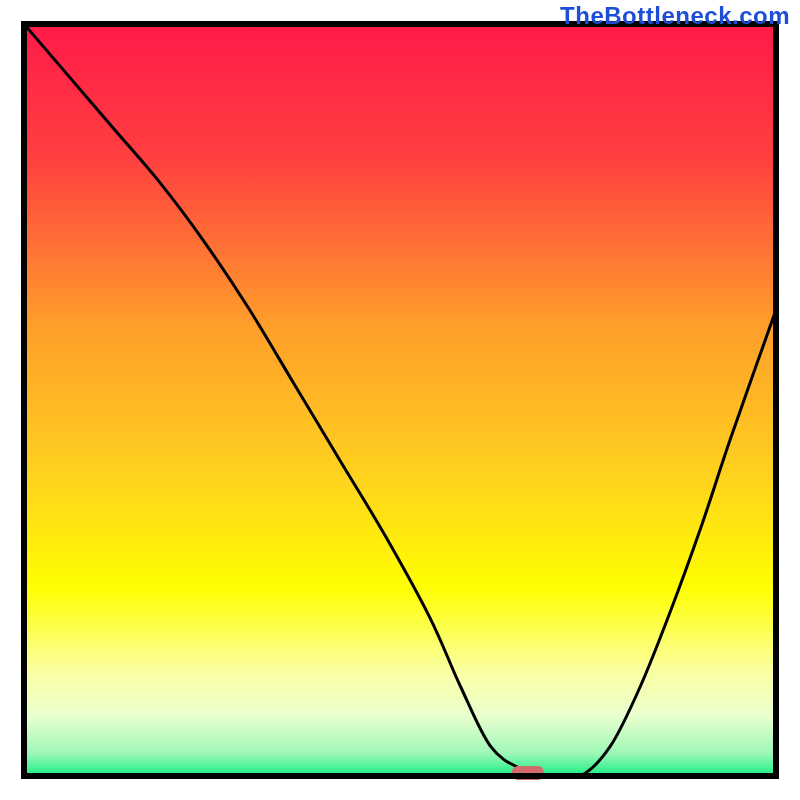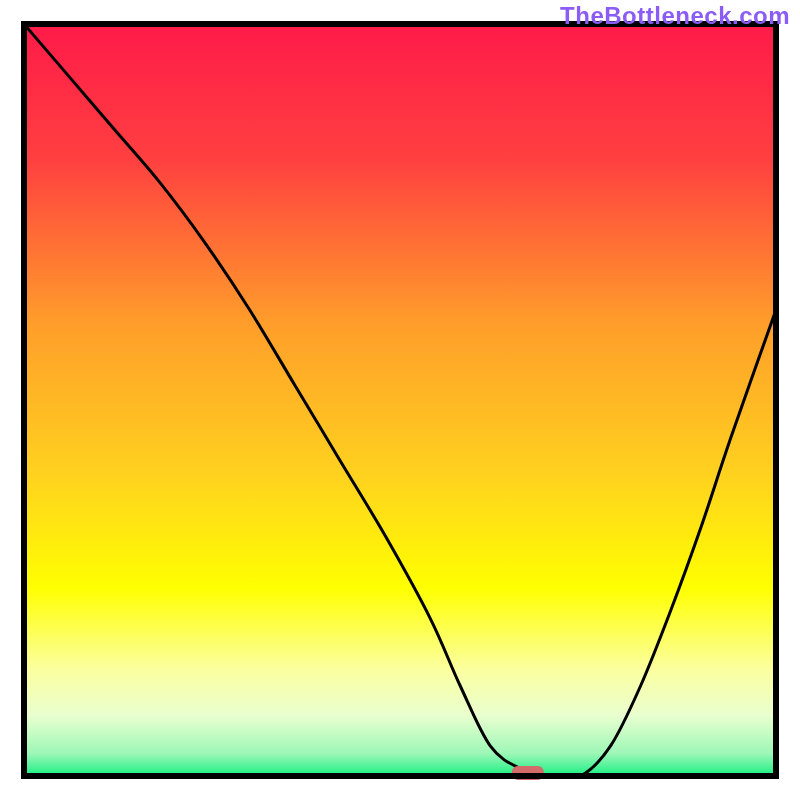--- a/index.html
+++ b/index.html
@@ -15,21 +15,21 @@
     width: 800px;
     height: 800px;
   }
   .watermark {
     position: absolute;
     top: 2px;
     right: 10px;
     font-family: Arial, Helvetica, sans-serif;
     font-size: 24px;
     font-weight: bold;
-    color: #8b5cf6;
+    color: #1d4ed8;
     letter-spacing: 0.5px;
     z-index: 10;
   }
   svg.plot {
     position: absolute;
     top: 0;
     left: 0;
     width: 800px;
     height: 800px;
   }

